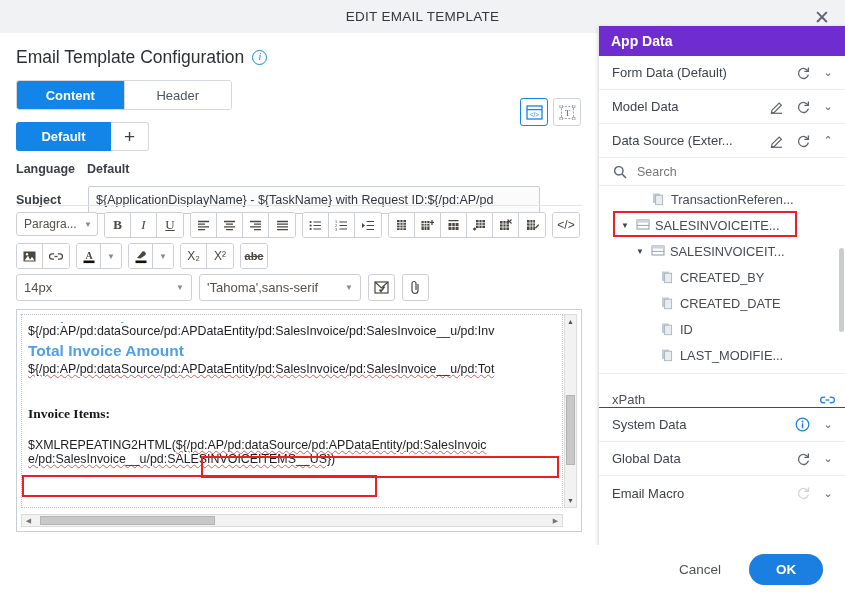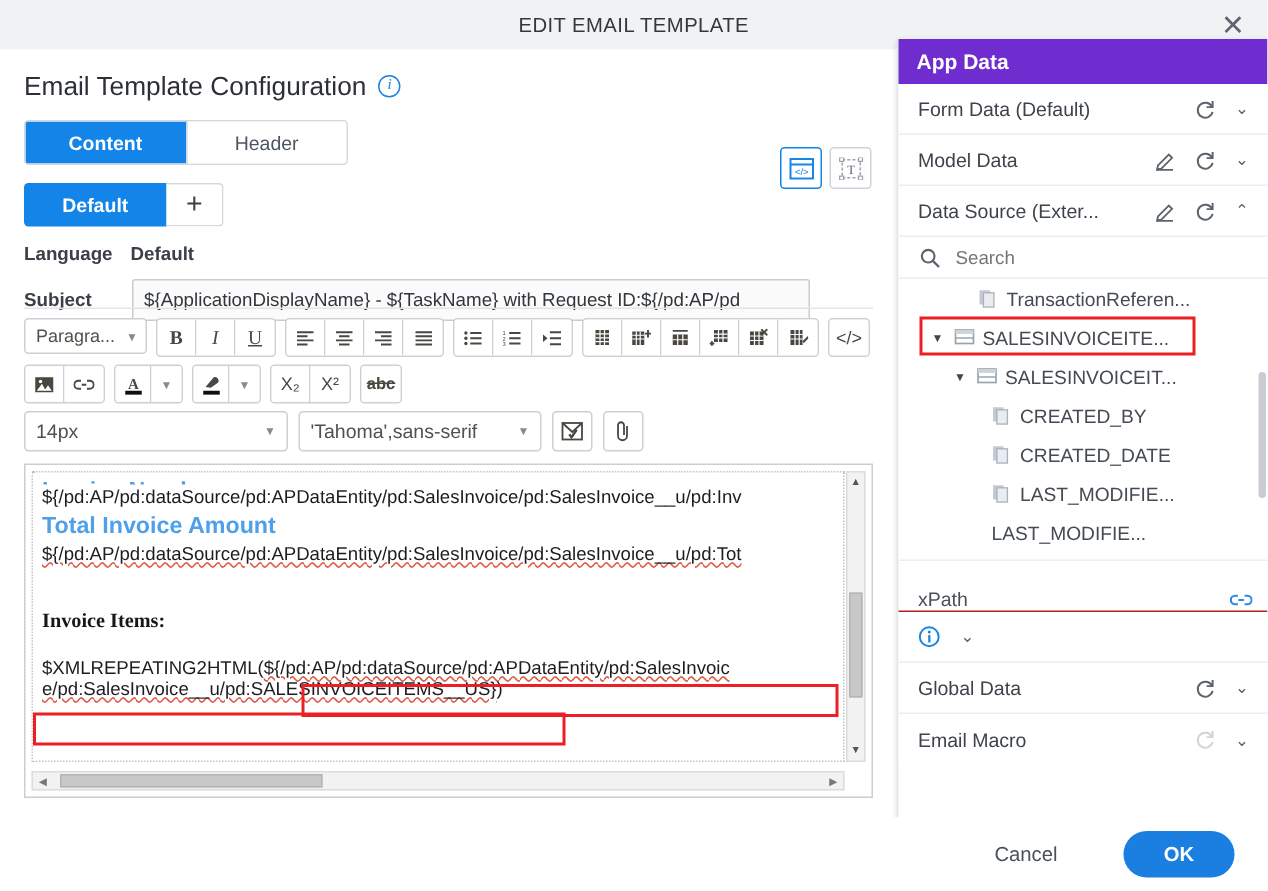--- a/index.html
+++ b/index.html
@@ -289,21 +289,21 @@
   .panel-shadow {
     position: absolute; left: 598px; top: 26px; width: 247px; height: 519px;
     box-shadow: 0 1px 4px rgba(0,0,0,.16);
     pointer-events: none;
   }
 
   
   .footer {
     position: absolute; left: 0; bottom: 0; width: 845px; height: 49px;
     display: flex; align-items: center; justify-content: flex-end;
-    gap: 38px; padding-right: 22px; background: #fff;
+    gap: 22px; padding-right: 22px; background: #fff;
   }
   .btn-cancel {
     font-size: 13.5px; color: #4b5159; cursor: pointer; background: none;
     border: none; font-family: "Liberation Sans", sans-serif;
   }
   .btn-ok {
     width: 74px; height: 31px; border-radius: 16px; border: none;
     background: #1a7fe0; color: #fff; font-size: 13.5px; font-weight: bold;
     cursor: pointer; font-family: "Liberation Sans", sans-serif;
   }
@@ -784,20 +784,29 @@
         </span>
         <span>CREATED_DATE</span>
       </div>
       <div class="tnode" style="padding-left:62px">
         <span class="doc-ic">
           <svg width="14" height="14" viewBox="0 0 14 14">
               <rect x="1" y="1.5" width="7" height="9.5" fill="#c3cad2"></rect>
               <rect x="3.6" y="3.2" width="7" height="9.5" fill="#e9edf1" stroke="#aab3bd" stroke-width=".9"></rect>
             </svg>
         </span>
+        <span>ID</span>
+      </div>
+      <div class="tnode" style="padding-left:62px">
+        <span class="doc-ic">
+          <svg width="14" height="14" viewBox="0 0 14 14">
+              <rect x="1" y="1.5" width="7" height="9.5" fill="#c3cad2"></rect>
+              <rect x="3.6" y="3.2" width="7" height="9.5" fill="#e9edf1" stroke="#aab3bd" stroke-width=".9"></rect>
+            </svg>
+        </span>
         <span>LAST_MODIFIE...</span>
       </div>
       <div class="tnode" style="padding-left:62px">
 
         <span>LAST_MODIFIE...</span>
       </div>
       <div class="tree-scroll"></div>
     </div>
 
     <div class="rp-xpath">
@@ -807,20 +816,21 @@
             <g fill="none" stroke="#2a8ae8" stroke-width="1.5">
         <path d="M6 7 H10"></path>
               <path d="M5.6 4 H3.6 A3 3 0 0 0 3.6 10 H5.6"></path>
         <path d="M10.4 4 H12.4 A3 3 0 0 1 12.4 10 H10.4"></path>
             </g>
           </svg>
       </span>
     </div>
 
     <div class="rp-row">
+      <span class="lbl">System Data</span>
       <span class="rp-icons">
         <span class="ic">
           <svg width="15" height="15" viewBox="0 0 15 15">
               <circle cx="7.5" cy="7.5" r="6.3" fill="none" stroke="#1a84e0" stroke-width="1.3"></circle>
               <circle cx="7.5" cy="4.4" r="1" fill="#1a84e0"></circle>
               <rect x="6.8" y="6.3" width="1.5" height="5" fill="#1a84e0"></rect>
             </svg>
         </span>
         <span class="chev">⌄</span>
       </span>

